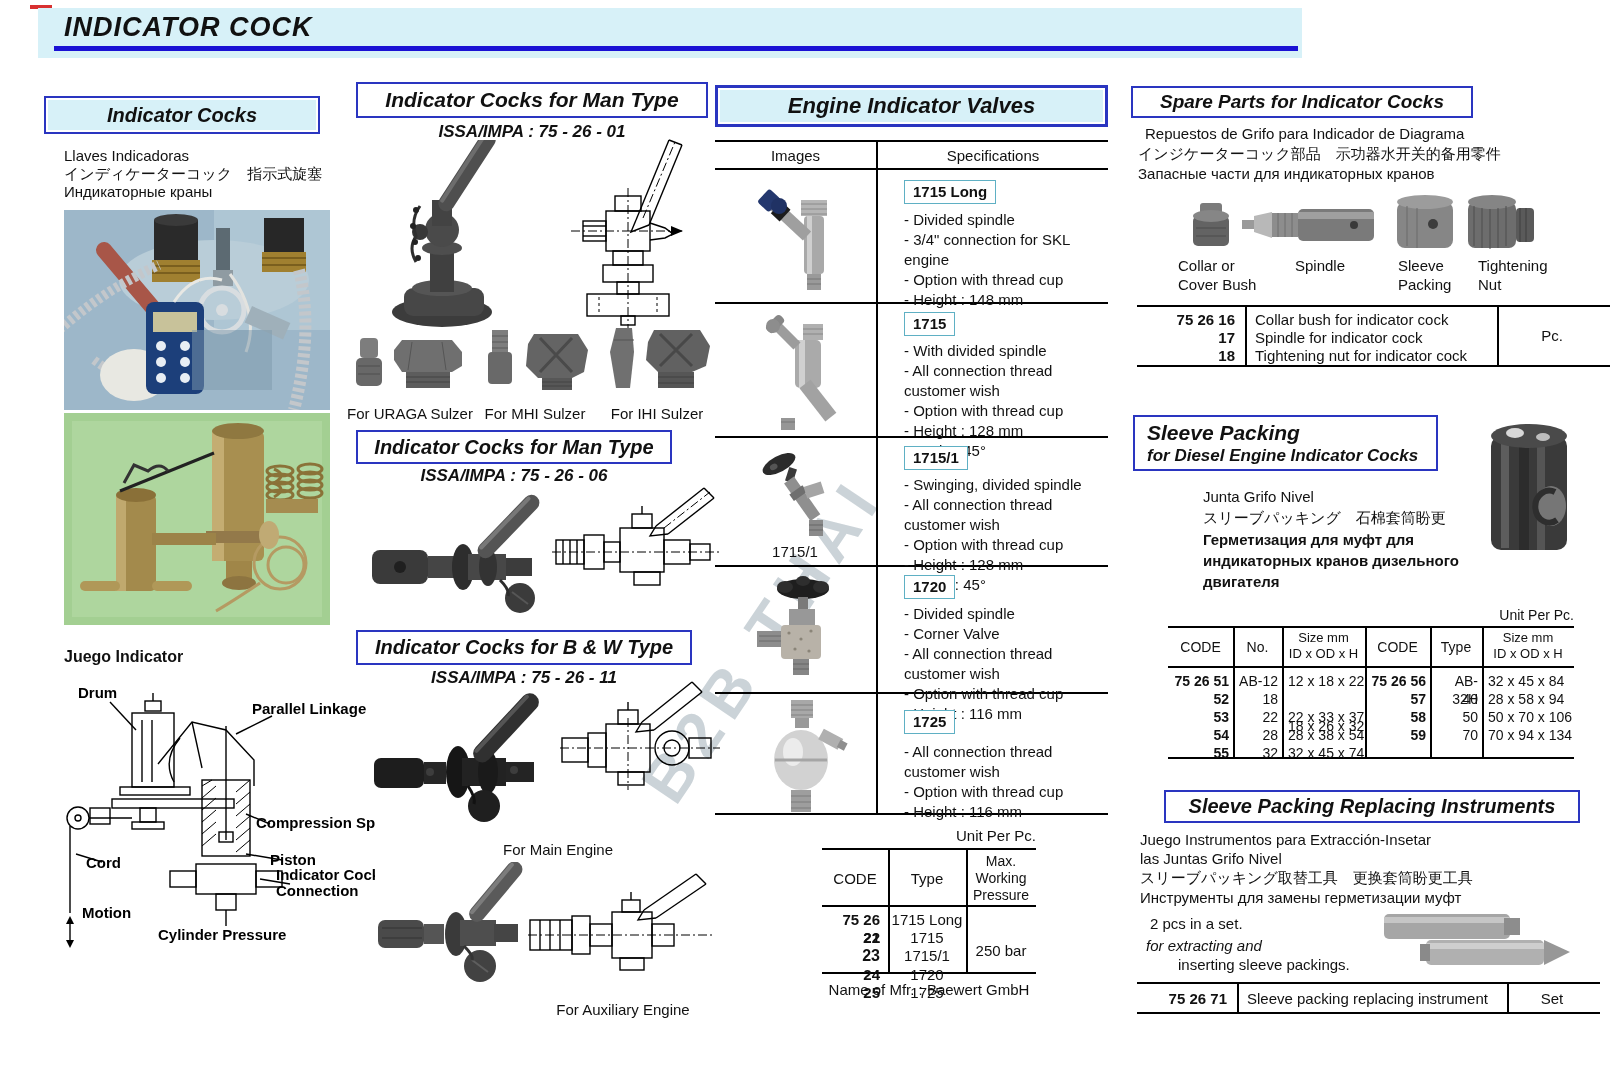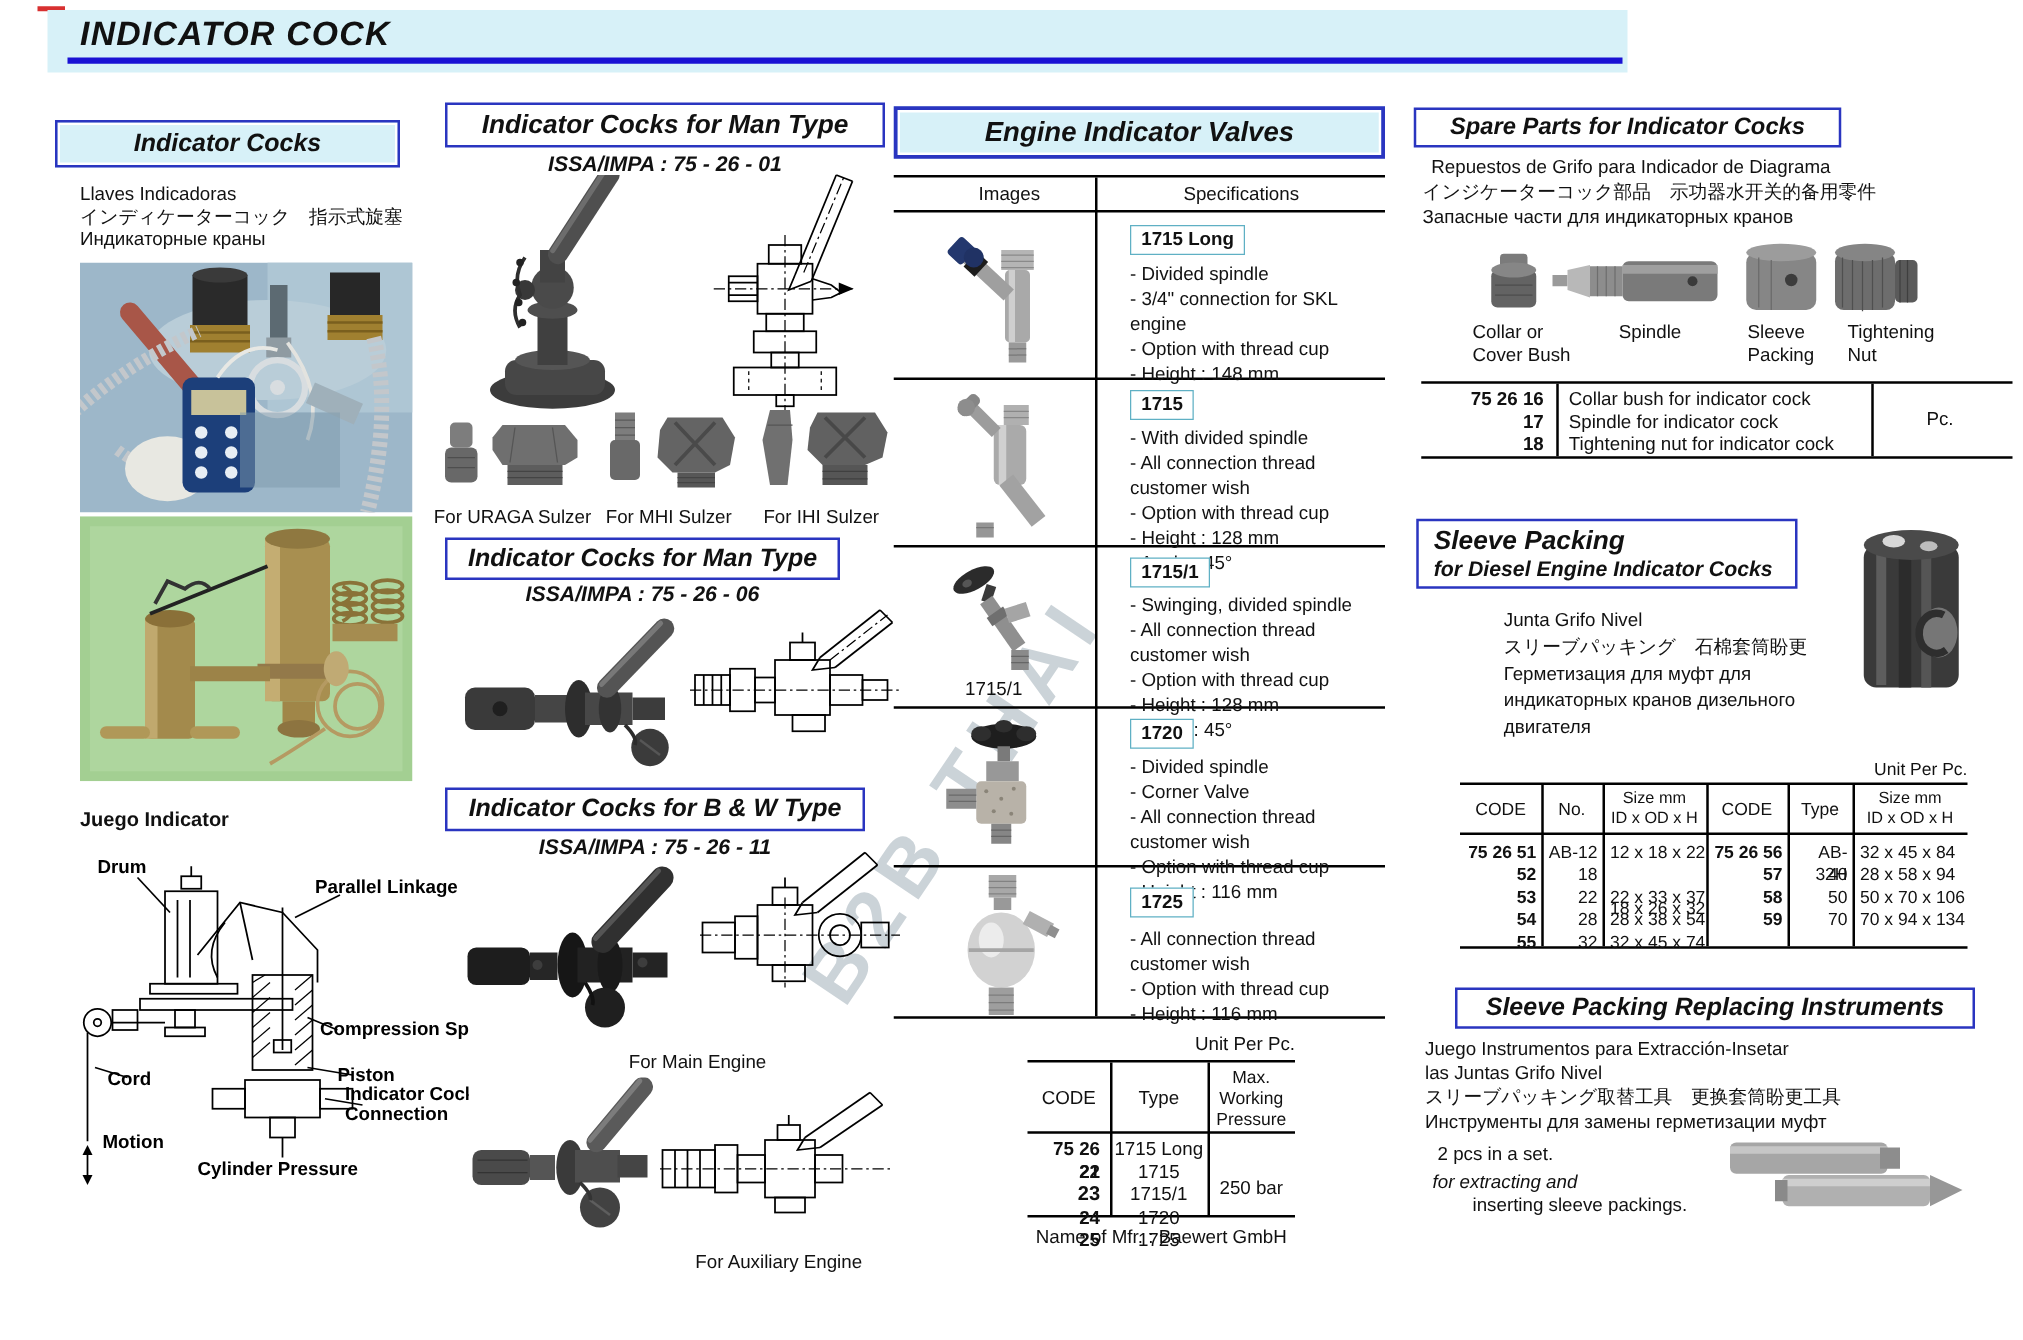--- a/index.html
+++ b/index.html
@@ -417,21 +417,21 @@
     </svg>
   </div>
   <div class="abs t15 ctr" style="left:528px;top:1000px;width:190px;">For Auxiliary Engine</div>
 
   <div class="abs navybox cyanfill" style="left:715px;top:85px;width:393px;height:42px;font-size:22px;line-height:36px;border-width:3px;">Engine Indicator Valves</div>
 
   <div class="abs" style="left:715px;top:140px;width:393px;height:675px;border-top:2px solid #000;border-bottom:2px solid #000;box-sizing:border-box;">
     <div class="vl" style="left:161px;top:0;width:2px;height:100%;"></div>
 
     <div style="position:relative;height:28px;border-bottom:2px solid #000;box-sizing:border-box;">
-      <div class="abs t15 ctr" style="left:12px;top:4px;width:161px;">Images</div>
+      <div class="abs t15 ctr" style="left:0;top:4px;width:161px;">Images</div>
       <div class="abs t15 ctr" style="left:163px;top:4px;width:230px;">Specifications</div>
     </div>
 
     <div style="position:relative;height:134px;border-bottom:2px solid #000;box-sizing:border-box;">
       <div class="abs" style="left:34px;top:6px;">
         <svg width="95" height="120" viewBox="0 0 95 120">
           <rect x="52" y="24" width="26" height="16" fill="#b5b5b5"></rect>
             <line x1="52" y1="28" x2="78" y2="28" stroke="#8a8a8a"></line>
             <line x1="52" y1="33" x2="78" y2="33" stroke="#8a8a8a"></line>
             <line x1="52" y1="38" x2="78" y2="38" stroke="#8a8a8a"></line>
@@ -687,21 +687,21 @@
         <rect x="52" y="18" width="8" height="112" fill="#555"></rect>
       <ellipse cx="44" cy="16" rx="38" ry="12" fill="#4a4a4a"></ellipse>
       <ellipse cx="30" cy="13" rx="9" ry="5" fill="#d8d8d8"></ellipse>
         <ellipse cx="58" cy="17" rx="7" ry="4" fill="#bdbdbd"></ellipse>
       <ellipse cx="66" cy="86" rx="15" ry="20" fill="#767676"></ellipse>
       <path d="M70,72 a14,16 0 1,0 2,28" stroke="#2e2e2e" stroke-width="6" fill="none"></path>
     </svg>
   </div>
   <div class="abs t15" style="left:1203px;top:487px;">Junta Grifo Nivel</div>
   <div class="abs t15" style="left:1203px;top:508px;">スリーブパッキング　石棉套筒盼更</div>
-  <div class="abs pre" style="left:1203px;top:529px;font-size:15px;line-height:21px;">Герметизация для муфт для
+  <div class="abs pre" style="left:1203px;top:529px;font-size:15px;line-height:21px;font-weight:bold;">Герметизация для муфт для
 индикаторных кранов дизельного
 двигателя</div>
 
   <div class="abs t14 rt" style="left:1460px;top:606px;width:114px;">Unit Per Pc.</div>
   <div class="abs" style="left:1168px;top:626px;width:406px;height:133px;border-top:2px solid #000;border-bottom:2px solid #000;box-sizing:border-box;">
     <div class="vl" style="left:65px;top:0;width:1.5px;height:100%;"></div>
     <div class="vl" style="left:114px;top:0;width:1.5px;height:100%;"></div>
     <div class="vl" style="left:197px;top:0;width:1.5px;height:100%;"></div>
     <div class="vl" style="left:262px;top:0;width:1.5px;height:100%;"></div>
     <div class="vl" style="left:314px;top:0;width:1.5px;height:100%;"></div>
@@ -756,14 +756,21 @@
     <svg width="195" height="68" viewBox="0 0 195 68">
       <rect x="2" y="6" width="126" height="25" rx="5" fill="#a6a6a6"></rect>
         <rect x="2" y="9" width="126" height="6" fill="#c6c6c6"></rect>
       <rect x="122" y="10" width="16" height="17" fill="#8d8d8d"></rect>
       <rect x="44" y="32" width="118" height="25" rx="5" fill="#b0b0b0"></rect>
         <rect x="44" y="35" width="118" height="6" fill="#cecece"></rect>
       <polygon points="162,32 188,44 162,57" fill="#979797"></polygon>
       <rect x="38" y="36" width="10" height="17" fill="#8a8a8a"></rect>
     </svg>
   </div>
+  <div class="abs" style="left:1137px;top:982px;width:463px;height:32px;border-top:2px solid #000;border-bottom:2px solid #000;box-sizing:border-box;">
+    <div class="vl" style="left:100px;top:0;width:1.5px;height:100%;"></div>
+    <div class="vl" style="left:370px;top:0;width:1.5px;height:100%;"></div>
+    <div class="abs b rt" style="left:0;top:6px;width:90px;font-size:15px;">75 26 71</div>
+    <div class="abs" style="left:110px;top:6px;font-size:15px;">Sleeve packing replacing instrument</div>
+    <div class="abs ctr" style="left:370px;top:6px;width:90px;font-size:15px;">Set</div>
+  </div>
 
 </div>
 
 </body></html>

